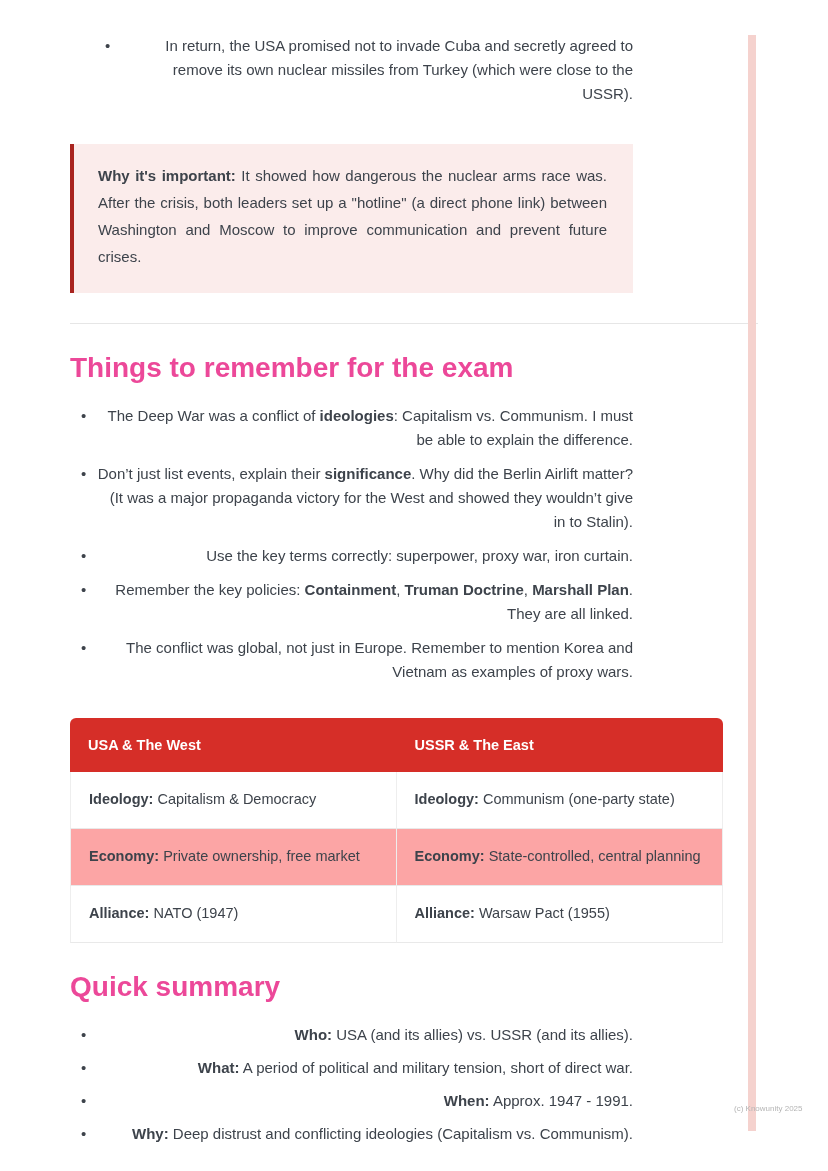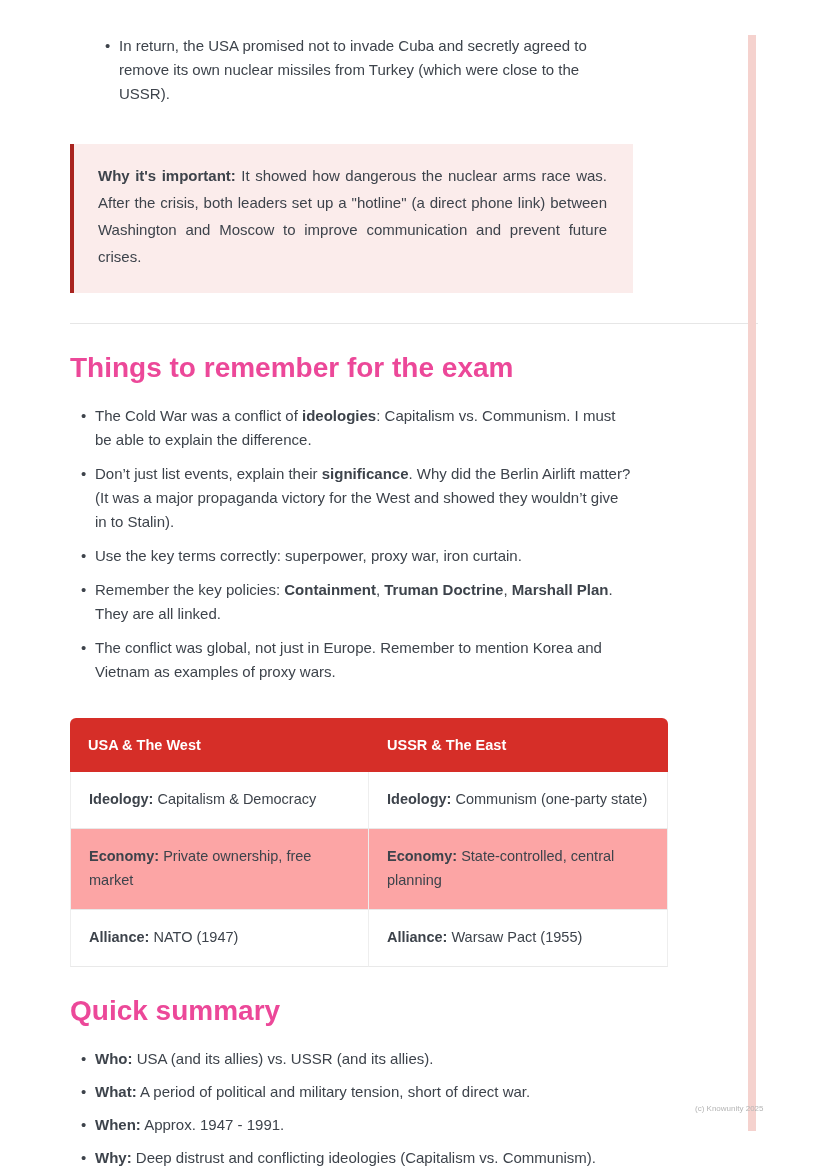--- a/index.html
+++ b/index.html
@@ -19,20 +19,21 @@
     width: 563px;
   }
   .spacer-top { height: 34px; }
 
   ul { margin: 0; padding: 0; list-style: none; }
   li {
     position: relative;
     font-size: 15px;
     line-height: 1.6;
     margin-bottom: 10px;
+    text-align: right;
   }
   li::before {
     content: "\2022";
     position: absolute;
     left: -14px;
     color: #3d434b;
   }
   .intro-list { margin-left: 49px; }
   .bullet-list { margin-left: 25px; }
 
@@ -58,21 +59,21 @@
     margin: 28px 0 20px 0;
     font-size: 28px;
     font-weight: 700;
     color: #ec4899;
   }
 
   table.compare {
     margin-top: 34px;
     border-collapse: separate;
     border-spacing: 0;
-    width: 598px;
+    width: 653px;
     table-layout: fixed;
   }
   table.compare th {
     background: #d62e28;
     color: #ffffff;
     font-size: 14.5px;
     font-weight: 700;
     text-align: left;
     padding: 19px 18px;
   }
@@ -96,21 +97,21 @@
   .page-edge-stripe {
     position: absolute;
     left: 748px;
     top: 35px;
     width: 8px;
     height: 1096px;
     background: #f5d2ce;
   }
   .watermark {
     position: absolute;
-    left: 695px;
+    left: 734px;
     top: 1104px;
     font-size: 8px;
     color: #b5b5b5;
   }
 </style>
 </head>
 <body>
 
 <div class="content">
   <div class="spacer-top"></div>
@@ -119,21 +120,21 @@
       <li><span>In return, the USA promised not to invade Cuba and secretly agreed to remove its own nuclear missiles from Turkey (which were close to the USSR).</span></li>
     </ul>
 
   <div class="callout"><span class="b">Why it's important:</span> <span>It showed how dangerous the nuclear arms race was. After the crisis, both leaders set up a "hotline" (a direct phone link) between Washington and Moscow to improve communication and prevent future crises.</span></div>
 
   <hr class="divider">
 
   <h2 class="section-heading">Things to remember for the exam</h2>
 
   <ul class="bullet-list">
-      <li><span>The Cold War was a conflict of </span><span class="b">ideologies</span><span>: Capitalism vs. Communism. I must be able to explain the difference.</span></li>
+      <li><span>The Deep War was a conflict of </span><span class="b">ideologies</span><span>: Capitalism vs. Communism. I must be able to explain the difference.</span></li>
       <li><span>Don’t just list events, explain their </span><span class="b">significance</span><span>. Why did the Berlin Airlift matter? (It was a major propaganda victory for the West and showed they wouldn’t give in to Stalin).</span></li>
       <li><span>Use the key terms correctly: superpower, proxy war, iron curtain.</span></li>
       <li><span>Remember the key policies: </span><span class="b">Containment</span><span>, </span><span class="b">Truman Doctrine</span><span>, </span><span class="b">Marshall Plan</span><span>. They are all linked.</span></li>
       <li><span>The conflict was global, not just in Europe. Remember to mention Korea and Vietnam as examples of proxy wars.</span></li>
     </ul>
 
   <table class="compare">
     <thead>
       <tr>
         <th>USA &amp; The West</th>

